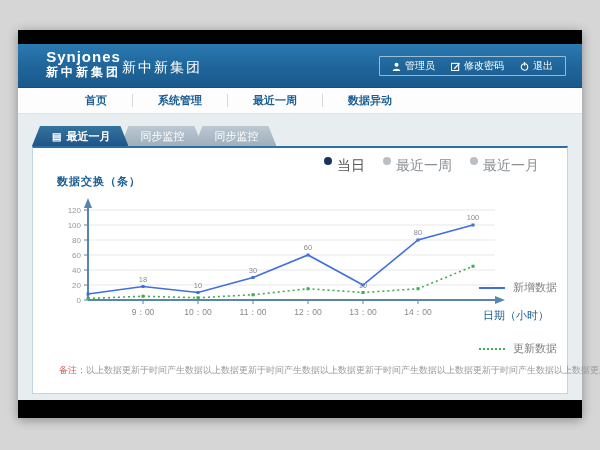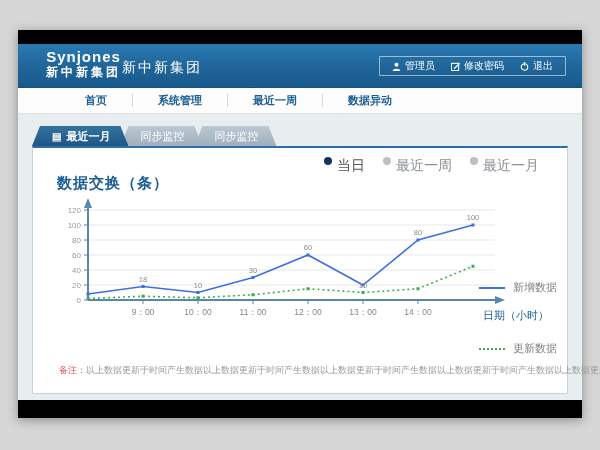--- a/index.html
+++ b/index.html
@@ -60,21 +60,21 @@
     position:absolute; left:14px; right:14px; top:32px; bottom:6px;
     background:#fff; border:1px solid #c2d4e2; border-top:2px solid #2e6ea6;
   }
   
   .radios { position:absolute; top:9px; right:28px; display:flex; gap:18px; align-items:center; }
   .radio { display:flex; gap:5px; font-size:14px; color:#8a8f94; cursor:pointer; }
   .radio-dot { width:8px; height:8px; border-radius:50%; background:#b9bfc5; }
   .radio.selected .radio-dot { background:#16355e; }
   .radio.selected { color:#555; }
   
-  .ylabel { position:absolute; left:24px; top:26px; font-size:15px; font-weight:bold; color:#1b5e93; letter-spacing:1px; }
+  .ylabel { position:absolute; left:24px; top:26px; font-size:11px; font-weight:bold; color:#1b5e93; letter-spacing:1px; }
   .chart-wrap { position:absolute; left:10px; top:42px; }
   .xlabel { position:absolute; right:18px; top:160px; font-size:11px; font-weight:normal; color:#1b5e93; }
   .legend { position:absolute; right:10px; top:86px; }
   .legend-item { display:flex; align-items:center; gap:8px; font-size:11px; color:#808080; margin-bottom:14px; cursor:default;margin-top:46px; }
   .swatch { width:26px; height:0; }
   .swatch.solid  { border-top:2px solid #3f6fe0; }
   .swatch.dotted { border-top:2px dotted #3cae4e; }
   
   .note { position:absolute; left:26px; bottom:16px; font-size:9px; color:#9a9a9a; white-space:nowrap; }
   .note-prefix { color:#e05252; }

